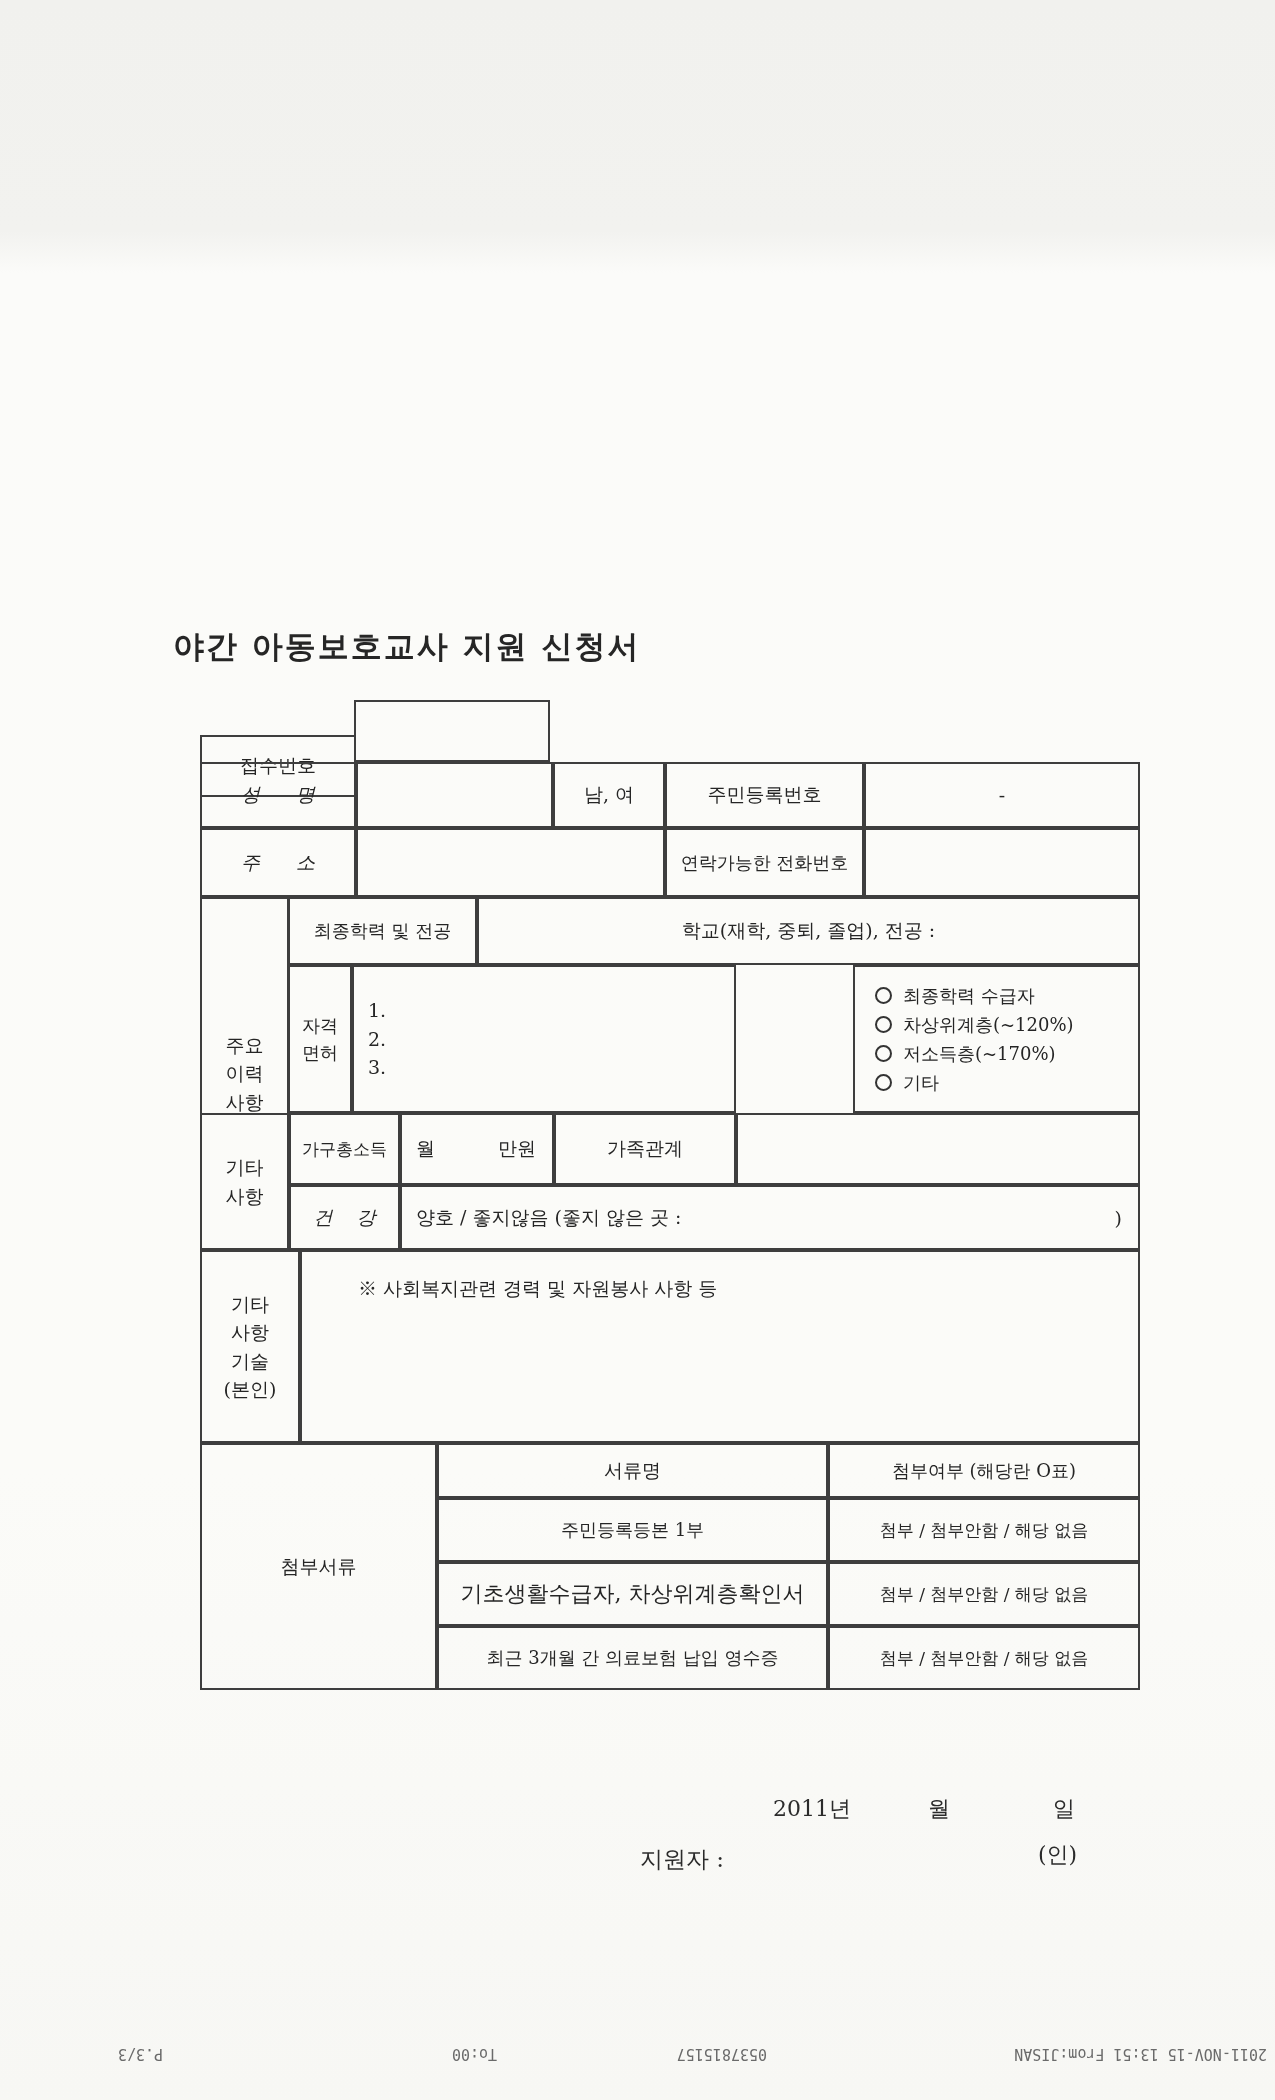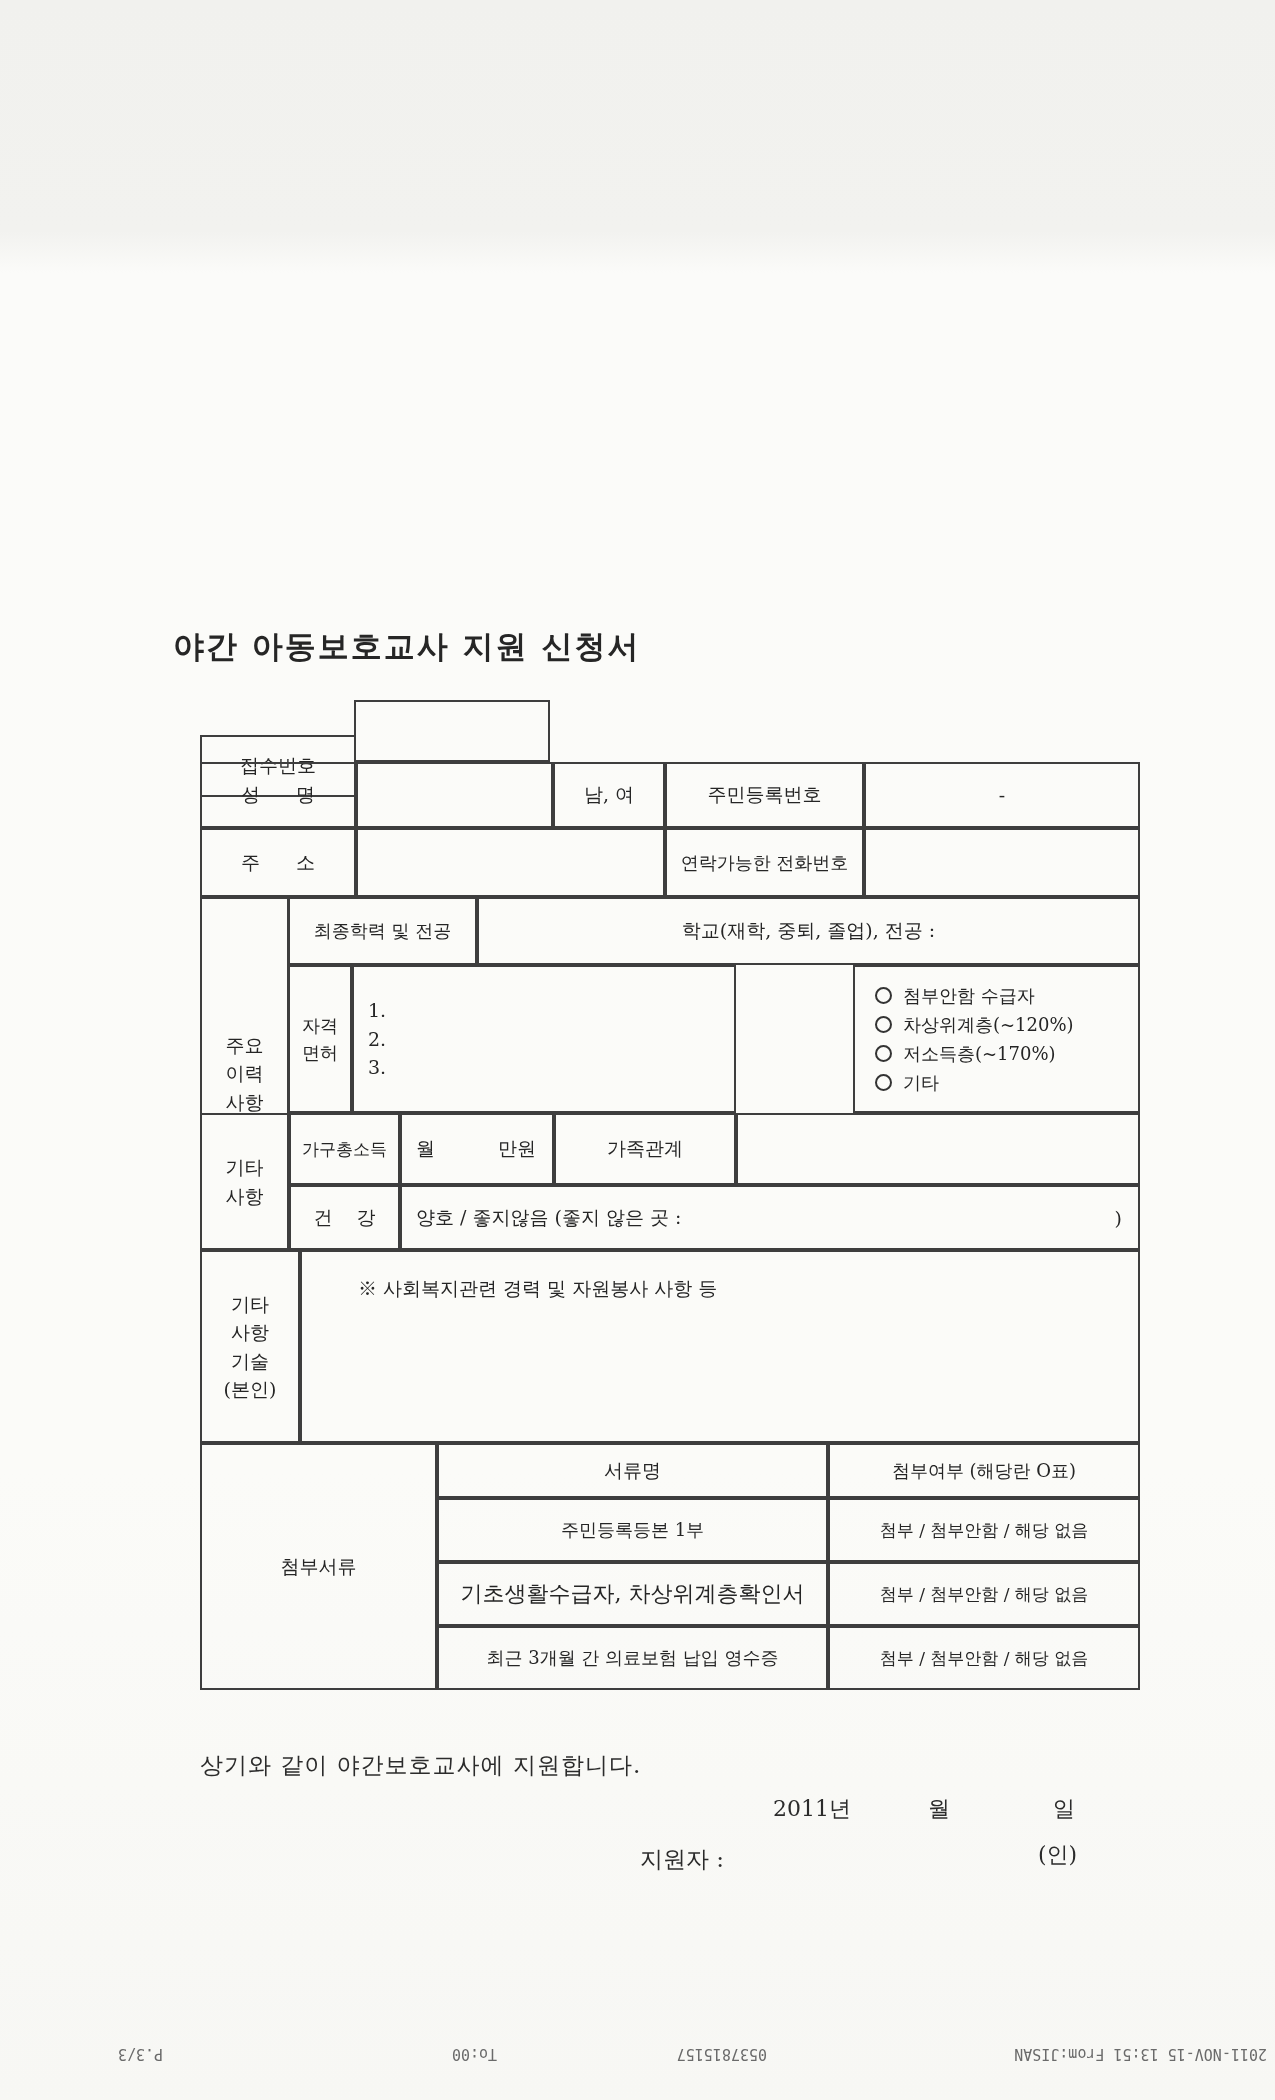--- a/index.html
+++ b/index.html
@@ -13,21 +13,21 @@
     position:absolute; left:173px; top:626px; font-size:31px; font-weight:bold;
     letter-spacing:2px; color:#262626; white-space:pre;
   }
   
   .tbl{position:absolute; left:200px; top:700px; width:940px; height:990px;}
   .cell{
     position:absolute; box-sizing:border-box; border:2px solid #3e3e3e;
     display:flex; align-items:center; justify-content:center;
     font-size:19px; color:#252525; text-align:center;
   }
-  .pre{white-space:pre;}
+  .pre{white-space:pre;font-style:italic;}
   .prelines{white-space:pre-line; line-height:1.5;}
   .topleft{align-items:flex-start; justify-content:flex-start; text-align:left;}
   .list{flex-direction:column; align-items:flex-start; justify-content:center;}
   .opts{flex-direction:column; align-items:flex-start; justify-content:center; gap:5px; padding-left:20px;}
   .opt{display:flex; align-items:center; gap:11px; font-size:18px; line-height:24px;}
   .circle{width:13px; height:13px; border:2px solid #333; border-radius:50%; flex:0 0 auto; background:transparent;}
   .between{justify-content:space-between;}
   
   .statement{position:absolute; left:200px; top:1750px; font-size:23px; letter-spacing:1px;}
   .date-year{position:absolute; left:773px; top:1794px; font-size:22px;}
@@ -77,21 +77,21 @@
     <div class="cell" style="left:277px;top:197px;width:663px;height:68px;">학교(재학, 중퇴, 졸업), 전공 :</div>
 
     <div class="cell prelines" style="left:88px;top:265px;width:64px;height:148px;font-size:18px;">자격
 면허</div>
     <div class="cell prelines list" style="left:152px;top:265px;width:384px;height:148px;padding-left:14px;">1.
 2.
 3.</div>
     <div class="cell opts" style="left:653px;top:265px;width:287px;height:148px;">
       <div class="opt">
         <span class="circle"></span>
-        <span>첨부안함 수급자</span>
+        <span>최종학력 수급자</span>
       </div>
       <div class="opt">
         <span class="circle"></span>
         <span>차상위계층(~120%)</span>
       </div>
       <div class="opt">
         <span class="circle"></span>
         <span>저소득층(~170%)</span>
       </div>
       <div class="opt">
@@ -128,21 +128,20 @@
     <div class="cell" style="left:237px;top:798px;width:391px;height:64px;font-size:18px;">주민등록등본 1부</div>
     <div class="cell" style="left:628px;top:798px;width:312px;height:64px;font-size:17px;">첨부 / 첨부안함 / 해당 없음</div>
 
     <div class="cell" style="left:237px;top:862px;width:391px;height:64px;font-size:22px;text-align:center;">기초생활수급자, 차상위계층확인서</div>
     <div class="cell" style="left:628px;top:862px;width:312px;height:64px;font-size:17px;">첨부 / 첨부안함 / 해당 없음</div>
 
     <div class="cell" style="left:237px;top:926px;width:391px;height:64px;font-size:18px;">최근 3개월 간 의료보험 납입 영수증</div>
     <div class="cell" style="left:628px;top:926px;width:312px;height:64px;font-size:17px;">첨부 / 첨부안함 / 해당 없음</div>
   </div>
 
-  <div class="statement">상기와 같이 야간보호교사에 지원합니다.</div>
   <div class="date-year">2011년</div>
   <div class="date-month">월</div>
   <div class="date-day">일</div>
   <div class="applicant">지원자 :</div>
   <div class="seal">(인)</div>
 
   <div class="fax">
     <span class="fax-from">2011-NOV-15 13:51 From:JISAN</span>
     <span class="fax-number">0537815157</span>
     <span class="fax-to">To:00</span>

